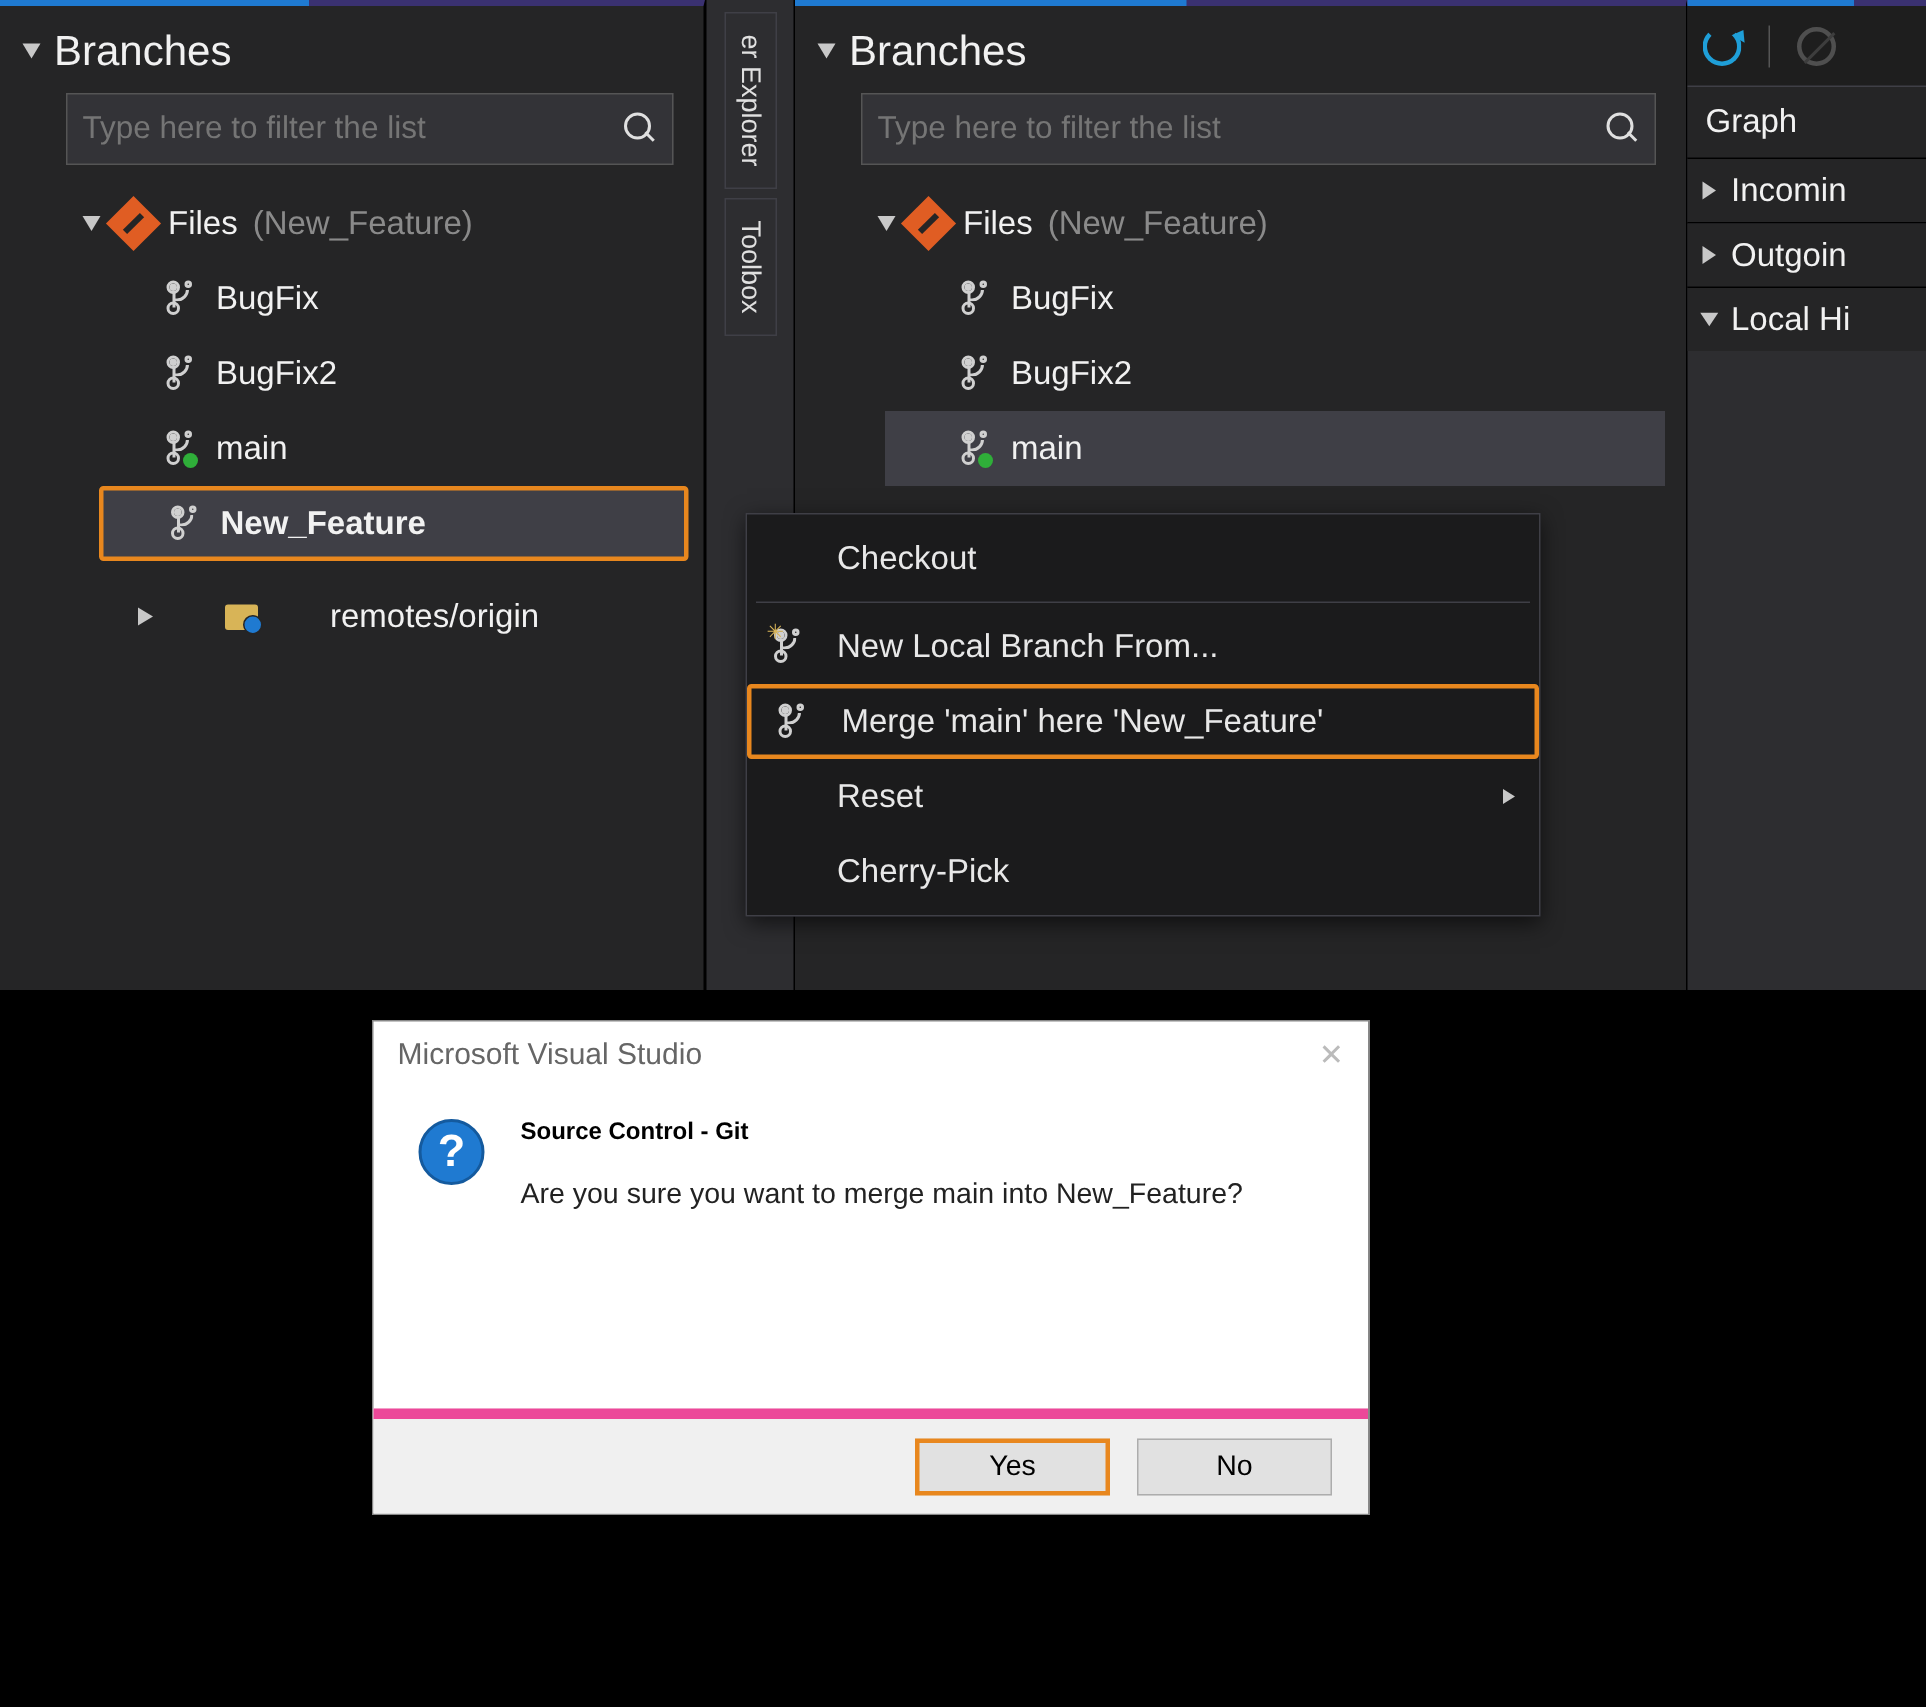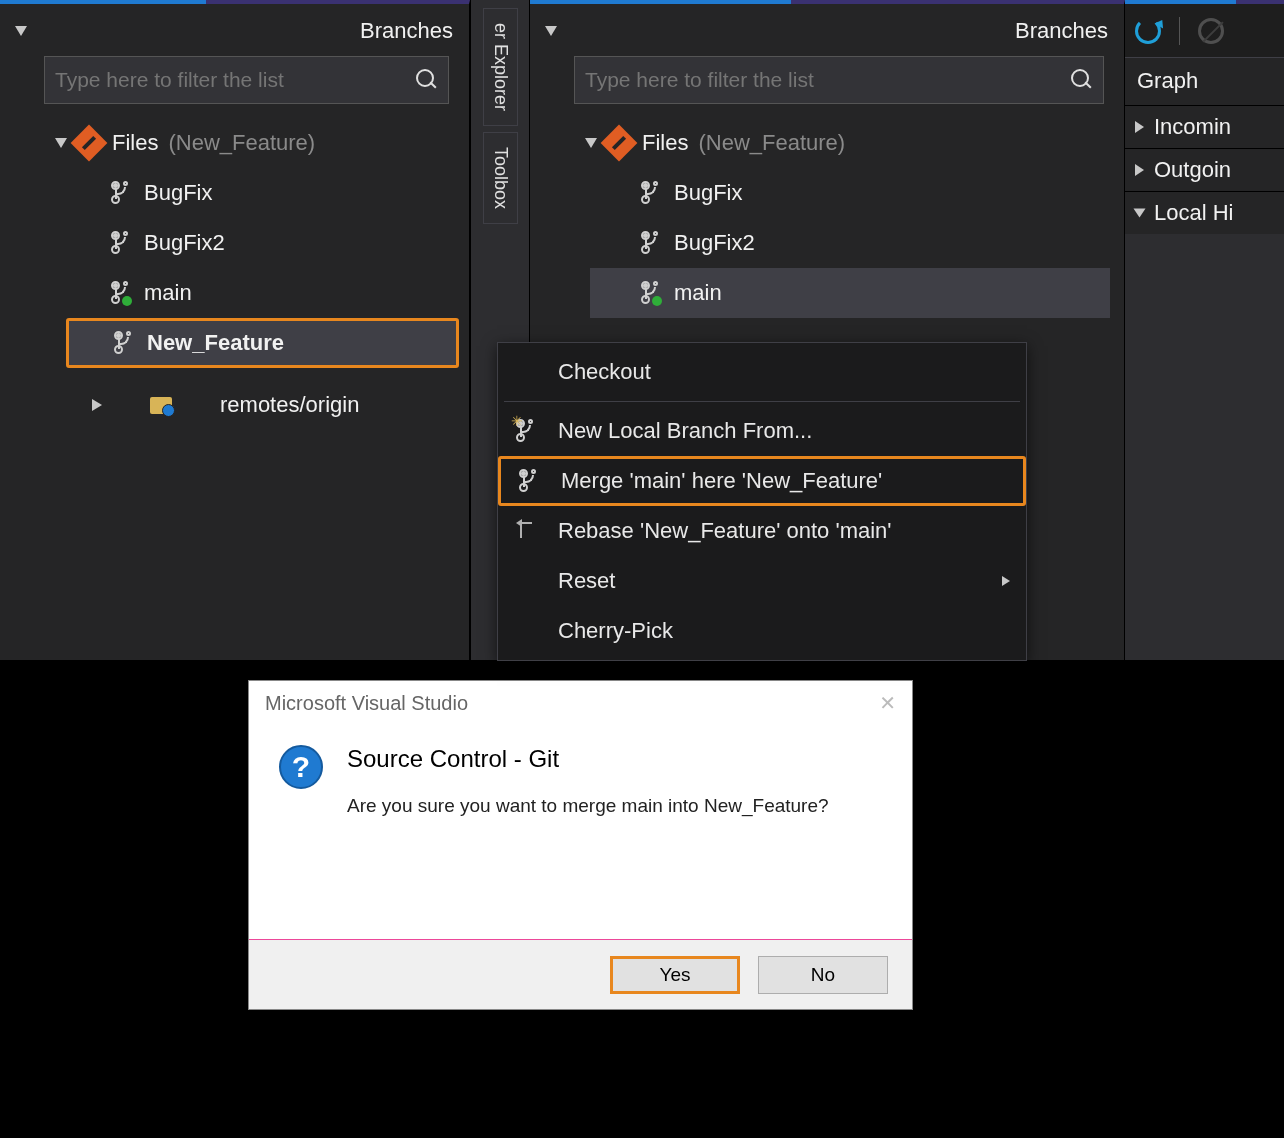--- a/index.html
+++ b/index.html
@@ -60,22 +60,21 @@
   .tool-row{
     display:flex; align-items:center; justify-content:flex-start;
     padding:6px 10px; gap:18px;
     border-bottom:1px solid #3f3f46;
     background:#1e1e1e;
     height:54px;
   }
   .heading-row{
     display:flex; align-items:center; gap:10px;
     padding: 14px 16px 6px 16px;
-    font-size: 22px;
-    justify-content: space-between;
+    font-size: 28px;
   }
   .collapse-tri{
     width:0;height:0;border-left:10px solid #c8c8c8;border-top:6px solid transparent;border-bottom:6px solid transparent;
     transform:rotate(90deg);
   }
   .collapse-tri.closed{ transform:rotate(0deg);}
   .filter-box{
     margin: 6px 20px 10px 44px;
     border:1px solid #555;
     background:#333337;
@@ -201,25 +200,25 @@
     display:flex; align-items:center;
   }
   .dlg-close{ margin-left:auto; color:#bbb; font-size:20px;}
   .dlg-body{
     flex:1; padding:20px 20px 0 30px;
     display:flex; gap:24px;
   }
   .q-icon{
     width:44px;height:44px;border-radius:50%;background:#1f7ad1;color:#fff;display:flex;align-items:center;justify-content:center;font-size:30px;font-weight:700;flex-shrink:0; border:2px solid #145a9e;
   }
-  .dlg-text h4{font-size:24px;font-weight:400;color:#000;margin-bottom:22px;}
+  .dlg-text h4{font-size:16px;font-weight:700;color:#000;margin-bottom:22px;}
   .dlg-text p{font-size:19px;color:#222;}
   .dlg-foot{
     background:#f0f0f0;
-    border-top:1px solid #ec4899;
+    border-top:7px solid #ec4899;
     height:70px;
     display:flex; align-items:center; justify-content:flex-end; gap:18px;
     padding-right:24px;
   }
   .btn{
     width:130px; height:38px; background:#e1e1e1; border:1px solid #adadad;
     display:flex;align-items:center;justify-content:center;
     font-size:19px; color:#000;
   }
   .btn.hl{border:3px solid #e8871e;}
@@ -385,26 +384,20 @@
     <span class="ic">
       <span class="branch-icon">
           <span class="c3"></span>
           <span class="stem"></span>
           <span class="arm"></span>
         </span>
     </span>
     <span>Merge 'main' here 'New_Feature'</span>
   </div>
   <div class="ctx-item">
-    <span class="ic">
-        <span class="rebase-icon"></span>
-      </span>
-    <span>Rebase 'New_Feature' onto 'main'</span>
-  </div>
-  <div class="ctx-item">
     <span class="ic"></span>
     <span>Reset</span>
     <span class="arrow-r"></span>
   </div>
   <div class="ctx-item">
     <span class="ic"></span>
     <span>Cherry-Pick</span>
   </div>
 </div>
 

